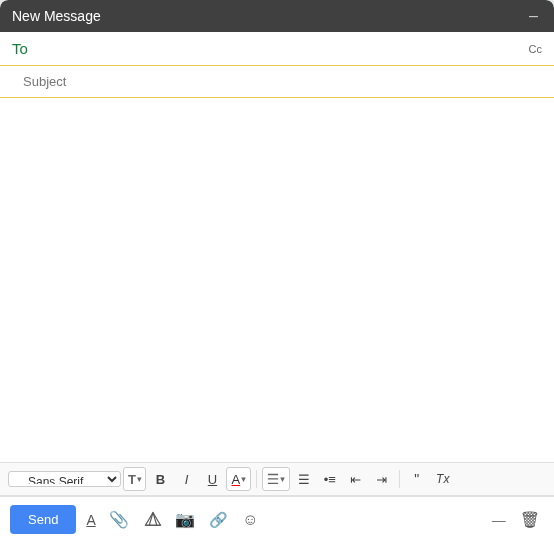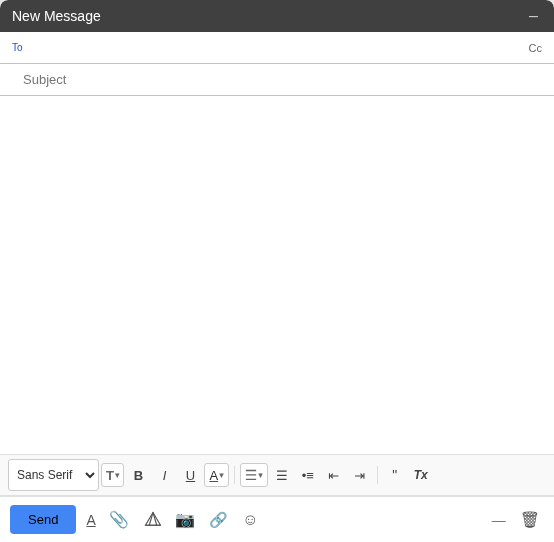--- a/index.html
+++ b/index.html
@@ -50,22 +50,22 @@
 
     .field-row {
       display: flex;
       align-items: center;
       border-bottom: 1px solid #e8c84a;
       padding: 8px 12px;
       flex-shrink: 0;
     }
 
     .field-label {
-      color: #1d4ed8;
-      font-size: 10px;
+      color: #15803d;
+      font-size: 15px;
       min-width: 25px;
     }
 
     .field-input {
       flex: 1;
       border: none;
       outline: none;
       font-size: 13px;
       color: #202124;
       background: transparent;
@@ -105,24 +105,24 @@
       align-items: center;
       gap: 2px;
       flex-shrink: 0;
       background: #f9f9f9;
     }
 
     .fmt-select {
       border: 1px solid #ccc;
       border-radius: 3px;
       font-size: 12px;
-      padding: 2px 4px;
+      padding: 2px 15px;
       background: #fff;
       cursor: pointer;
-      height: 32px;
+      height: 16px;
       color: #333;
     }
 
     .fmt-btn {
       background: none;
       border: none;
       cursor: pointer;
       padding: 3px 5px;
       border-radius: 3px;
       font-size: 13px;
@@ -166,21 +166,21 @@
       align-items: center;
       padding: 8px 10px;
       background: #fff;
       border-top: 1px solid #e0e0e0;
       flex-shrink: 0;
       gap: 6px;
     }
 
     .send-btn {
       background: #4285f4;
-      color: #000000;
+      color: #ffffff;
       border: none;
       border-radius: 4px;
       padding: 7px 18px;
       font-size: 13px;
       font-weight: 500;
       cursor: pointer;
       flex-shrink: 0;
     }
 
     .bottom-icon-btn {
@@ -277,21 +277,21 @@
       <span style="font-size:13px;">⇥</span>
     </button>
 
     <div class="fmt-separator"></div>
 
     <button class="fmt-btn">
       <span style="font-size:14px;">"</span>
     </button>
 
     <button class="fmt-btn">
-      <span style="font-size:12px;font-style:italic;font-weight:bold;">Tx</span>
+      <span style="font-size:12px;font-style:italic;">Tx</span>
     </button>
 
   </div>
 
   <div class="bottom-bar">
     <button class="send-btn">Send</button>
 
     <button class="bottom-icon-btn">
       <span style="font-size:14px;text-decoration:underline;">A</span>
     </button>

